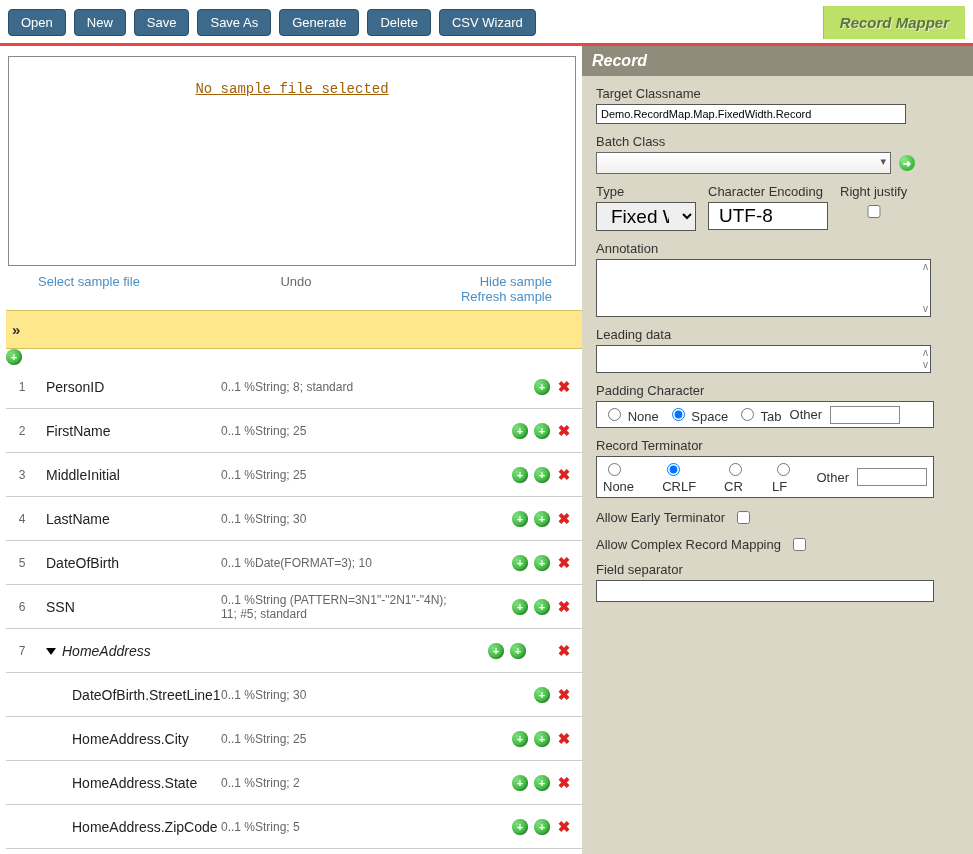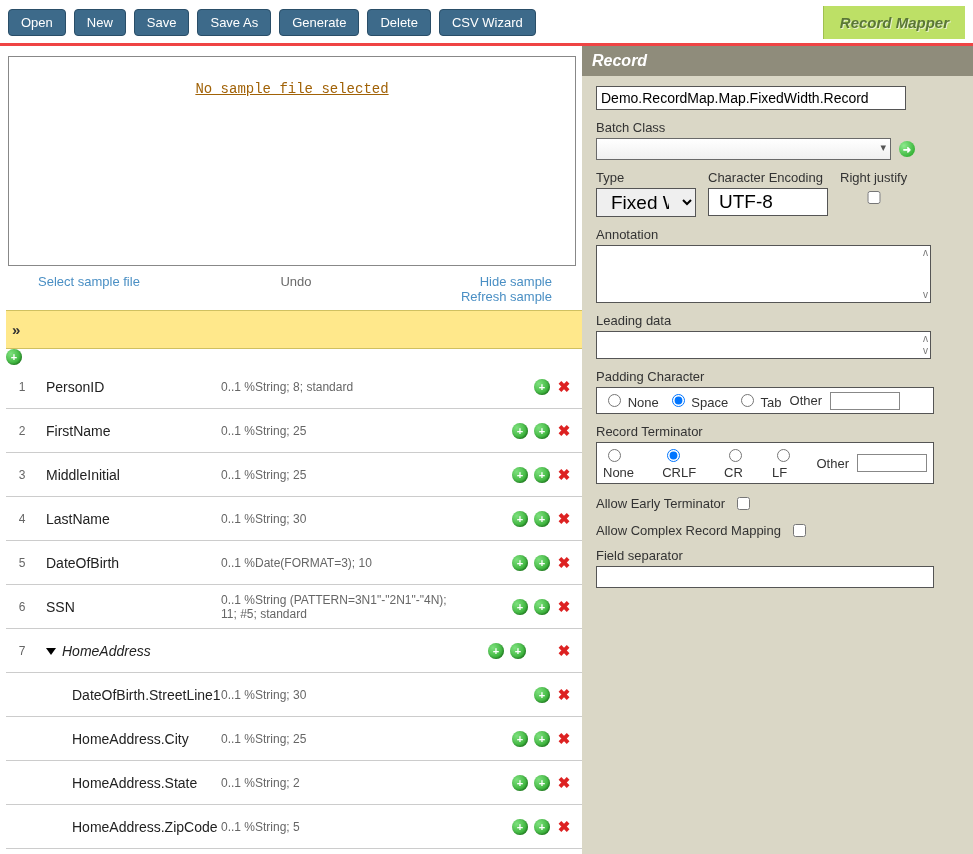--- a/index.html
+++ b/index.html
@@ -174,21 +174,21 @@
   .form-lbl {
     font-size: 13px;
     color: #333;
     margin-bottom: 3px;
     display: block;
   }
   .text-in {
     width: 310px;
     border: 1px solid #555;
     padding: 3px 4px;
-    font-size: 14px;
+    font-size: 11px;
     background:#fff;
   }
   .batch-row { display:flex; align-items:center; }
   .batch-in {
     width: 295px;
     border: 1px solid #6a6a6a;
     height: 22px;
     background: linear-gradient(#fff,#f0f0f0);
     position:relative;
   }
@@ -386,20 +386,21 @@
           </div>
         </div>
       </div>
   </div>
 
   <div class="right-col">
     <div class="right-hdr">Record</div>
     <div class="form-pane">
 
       <div class="form-row">
+        <span class="form-lbl">Target Classname</span>
         <input type="text" class="text-in" value="Demo.RecordMap.Map.FixedWidth.Record" style="">
       </div>
 
       <div class="form-row">
         <span class="form-lbl">Batch Class</span>
         <div class="batch-row">
           <div class="batch-in"></div>
           <span style="width:8px"></span>
           <span class="ico ico-go">➜</span>
         </div>

